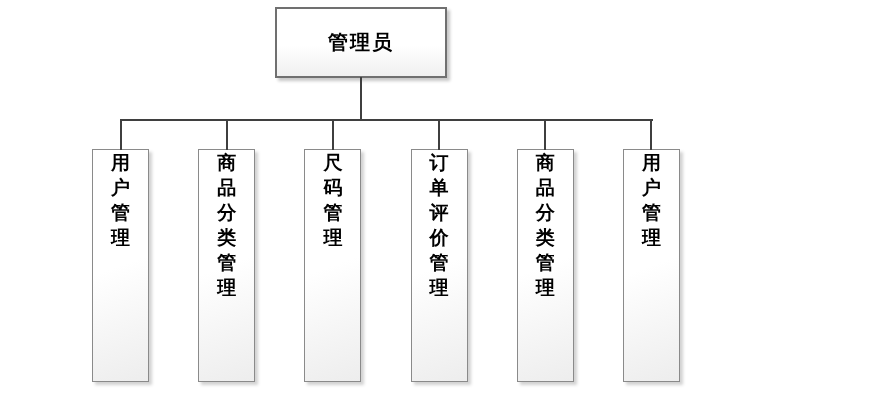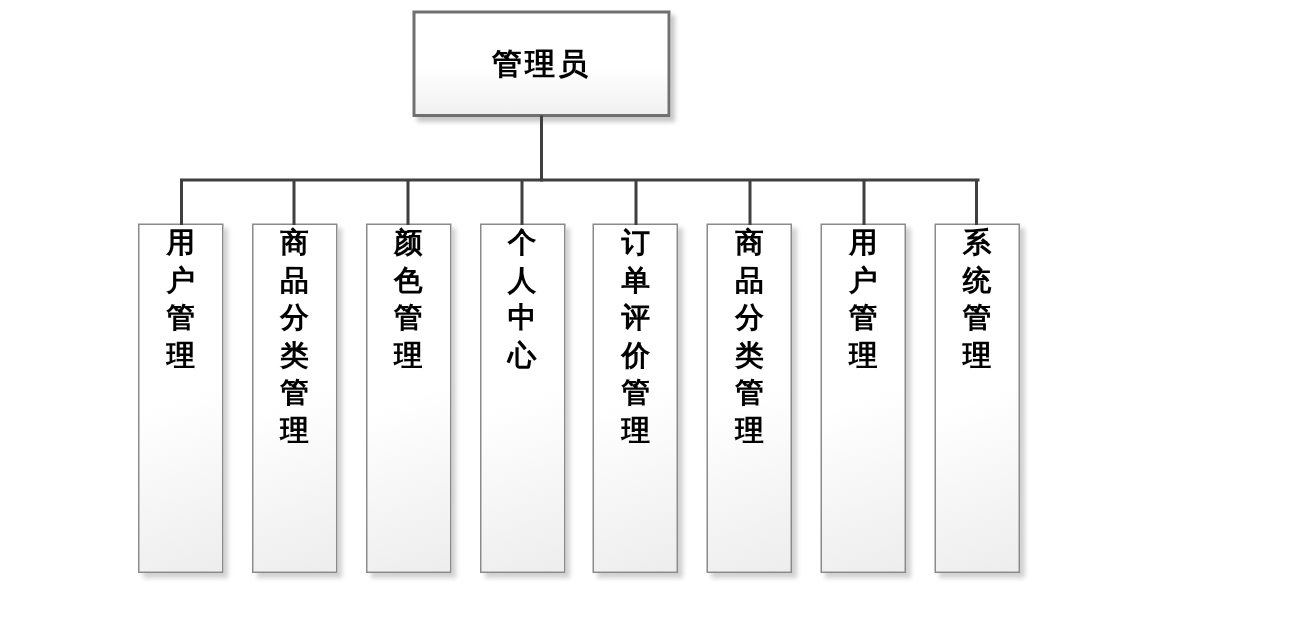--- a/index.html
+++ b/index.html
@@ -110,32 +110,26 @@
   <div class="h-line"></div>
 
   <div class="children">
     <div class="child-box">
       <span class="vtext">用户管理</span>
     </div>
     <div class="child-box">
       <span class="vtext">商品分类管理</span>
     </div>
     <div class="child-box">
-      <span class="vtext">颜色管理</span>
-    </div>
-    <div class="child-box">
-      <span class="vtext">个人中心</span>
+      <span class="vtext">尺码管理</span>
     </div>
     <div class="child-box">
       <span class="vtext">订单评价管理</span>
     </div>
     <div class="child-box">
       <span class="vtext">商品分类管理</span>
     </div>
     <div class="child-box">
       <span class="vtext">用户管理</span>
     </div>
-    <div class="child-box">
-      <span class="vtext">系统管理</span>
-    </div>
   </div>
 
 </div>
 
 </body></html>

